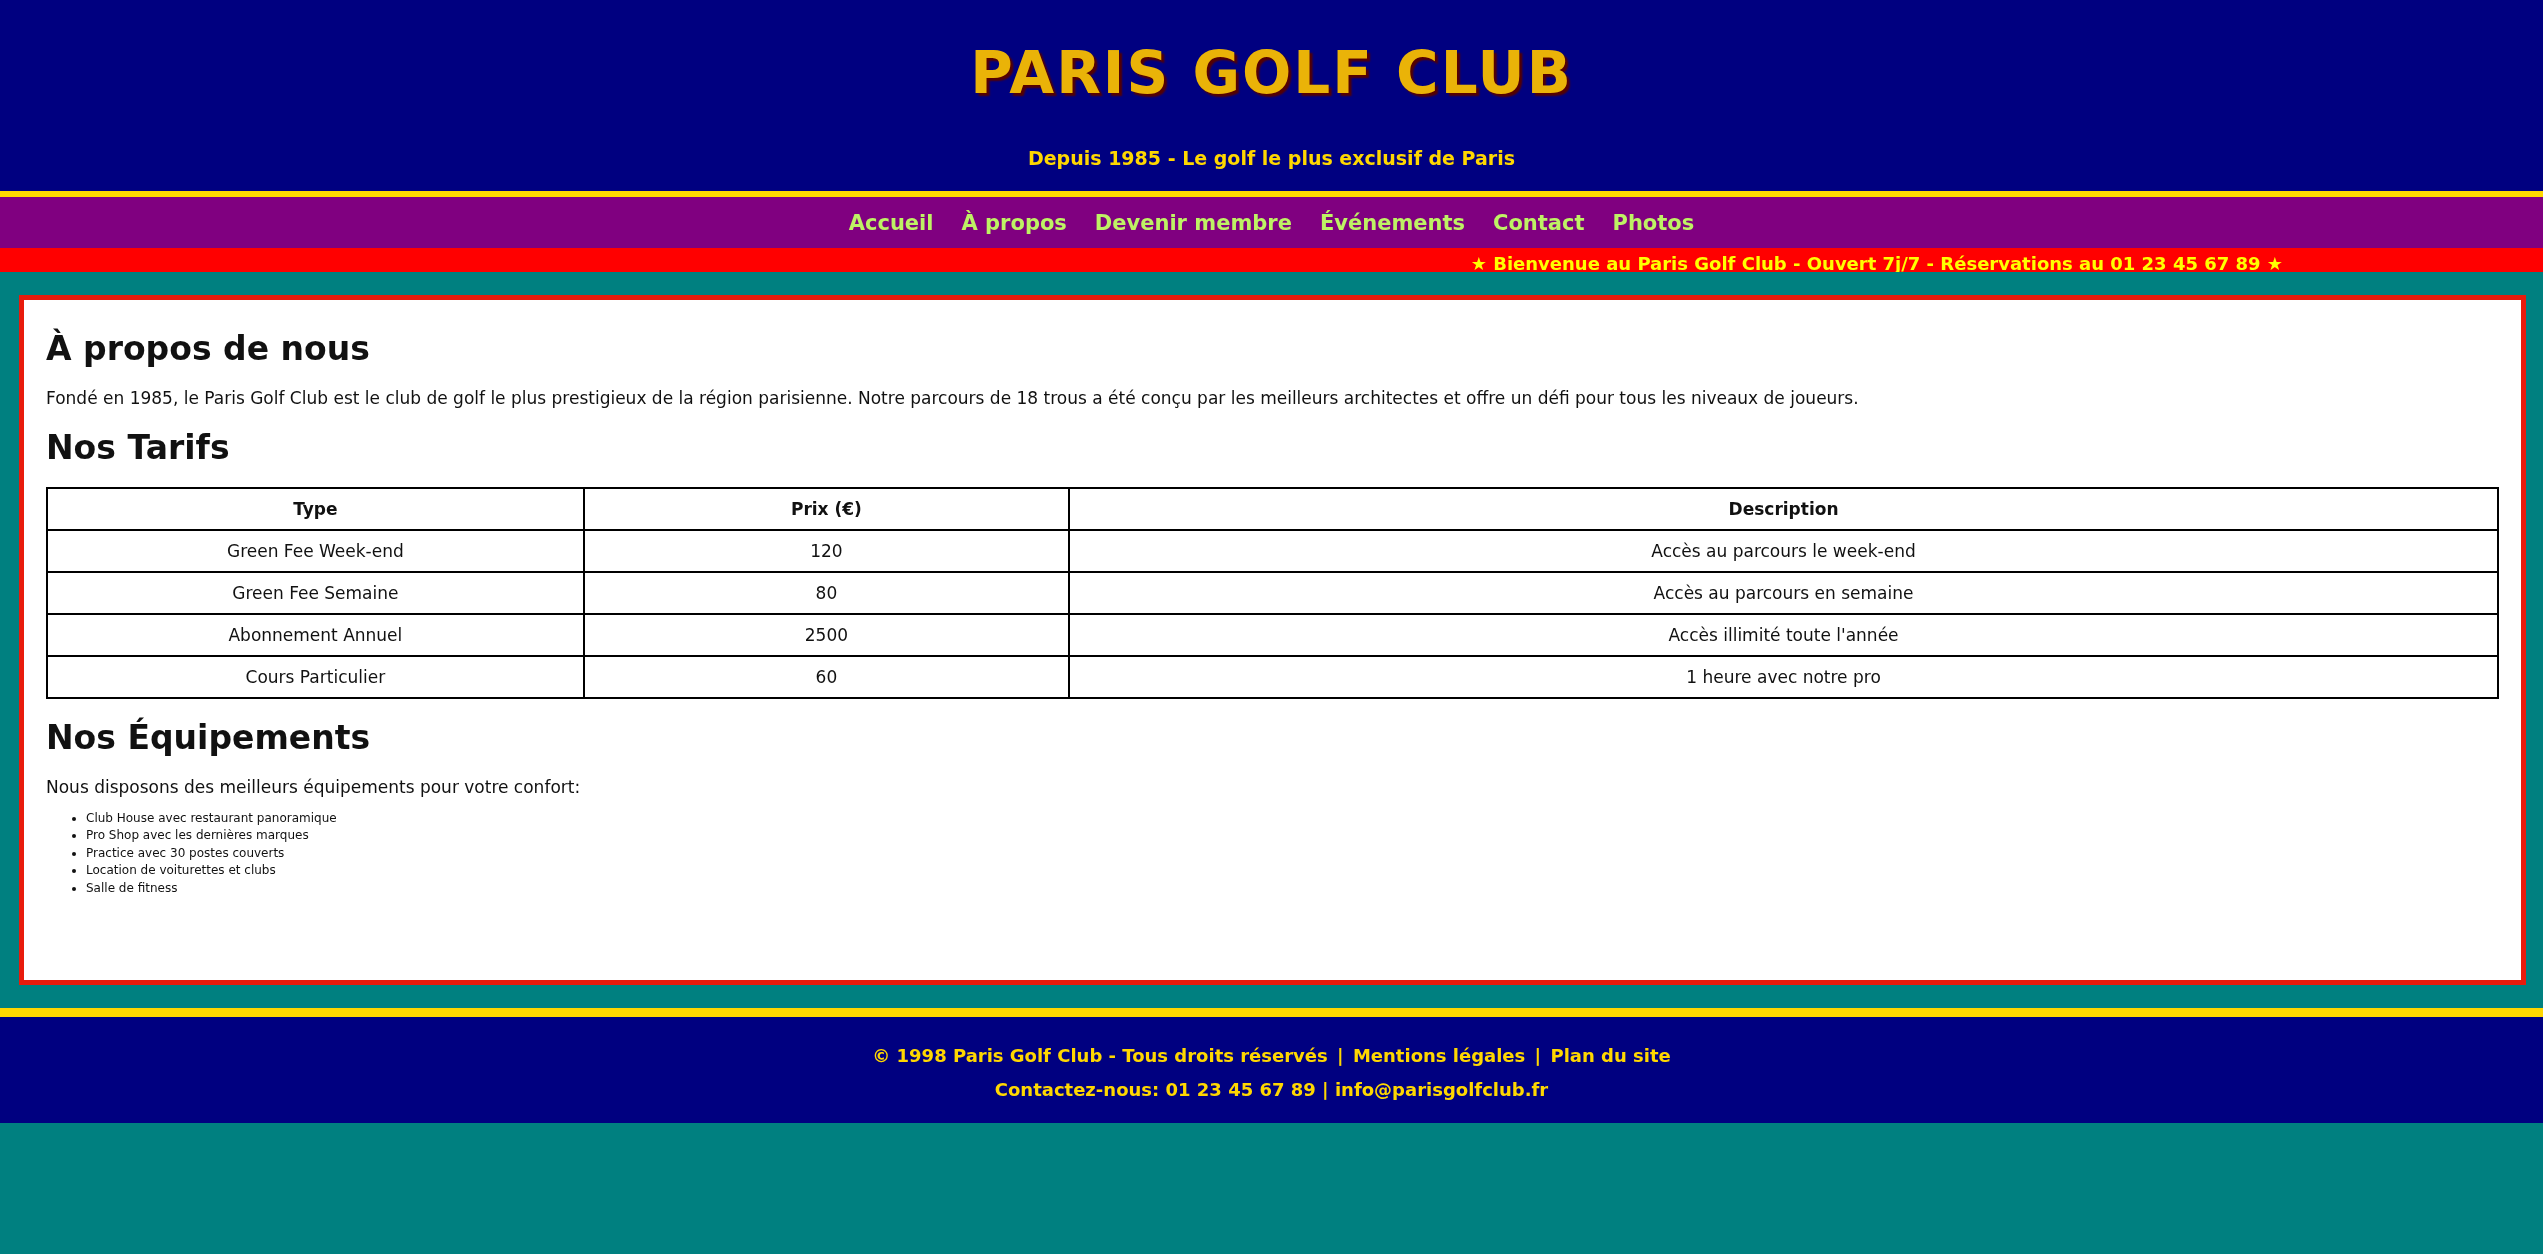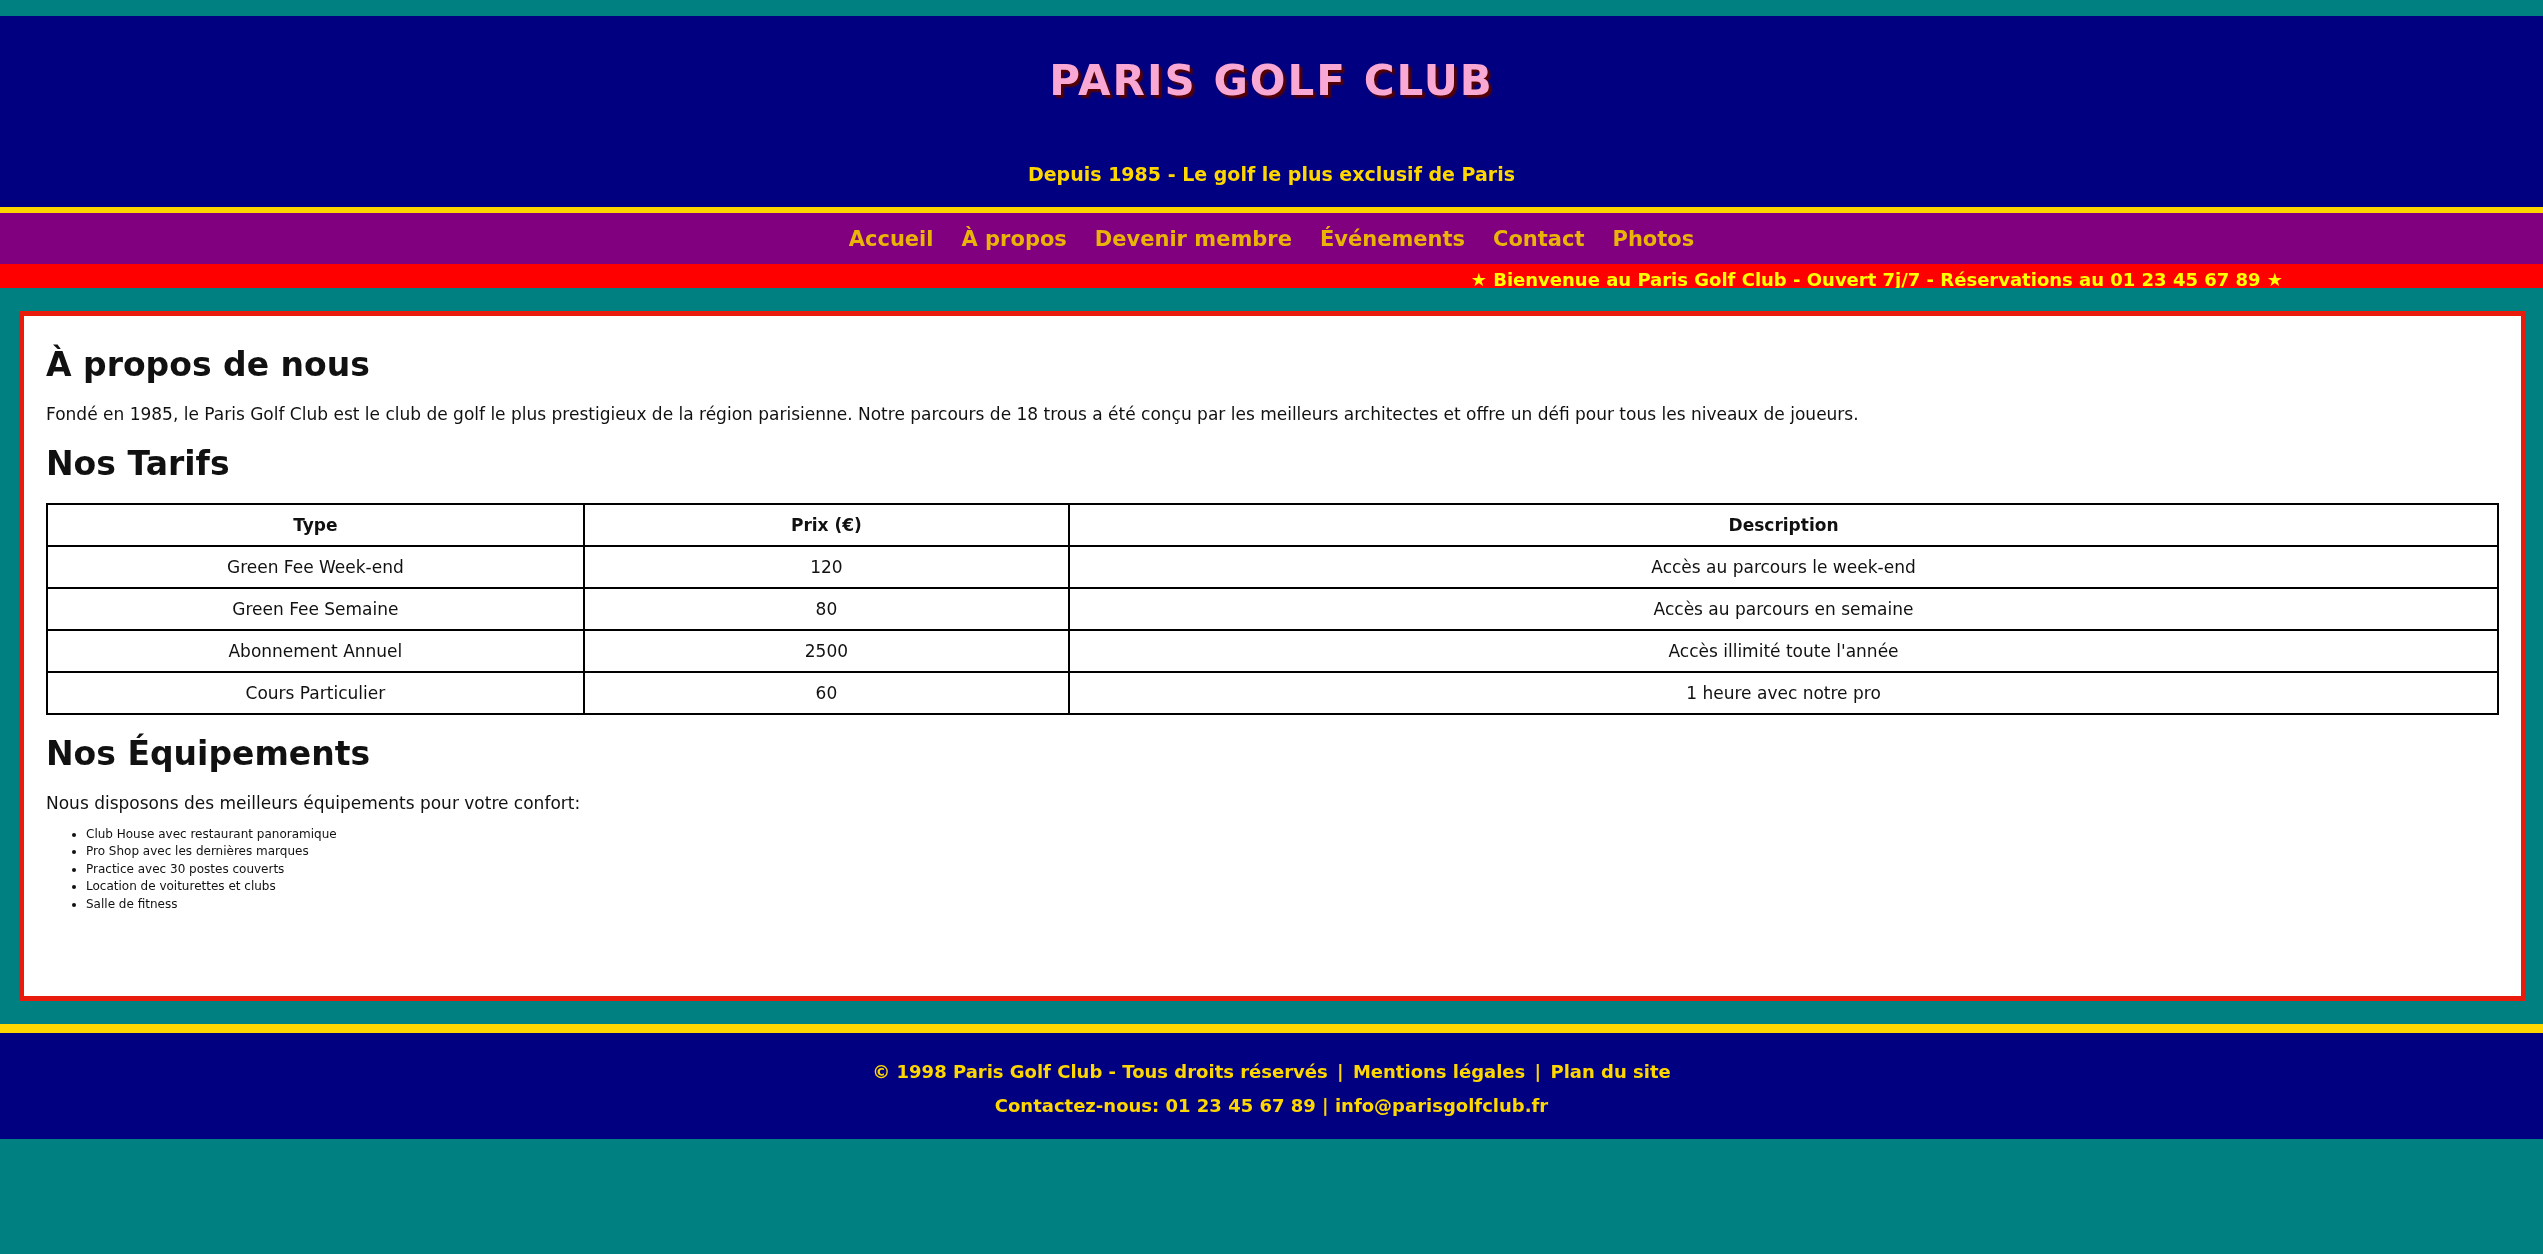--- a/index.html
+++ b/index.html
@@ -17,25 +17,25 @@
   
   .site-header {
     background: #000080;
     height: 197px;
     box-sizing: border-box;
     border-bottom: 6px solid #ffd700;
     text-align: center;
     position: relative;
   }
   .site-title {
-    margin: 16px;
+    margin: 0;
     padding-top: 44px;
-    color: #f9a8d4;
-    font-family: "DejaVu Sans", sans-serif;
-    font-size: 42px;
+    color: #eab308;
+    font-family: "DejaVu Sans", sans-serif;
+    font-size: 58px;
     font-weight: bold;
     letter-spacing: 2px;
     text-shadow: 3px 3px 2px #550000;
     line-height: 1;
   }
   .site-tagline {
     margin: 0;
     padding-top: 45px;
     color: #ffd700;
     font-size: 19px;
@@ -46,21 +46,21 @@
   
   .main-nav {
     background: #800080;
     height: 51px;
     display: flex;
     align-items: center;
     justify-content: center;
     gap: 0px;
   }
   .nav-link {
-    color: #eab308;
+    color: #bef264;
     font-size: 21px;
     font-weight: bold;
     text-decoration: none;
     padding: 0 14px;
     font-family: "DejaVu Sans", sans-serif;
     white-space: nowrap;
     cursor: pointer;
     text-align: right;
   }
 

